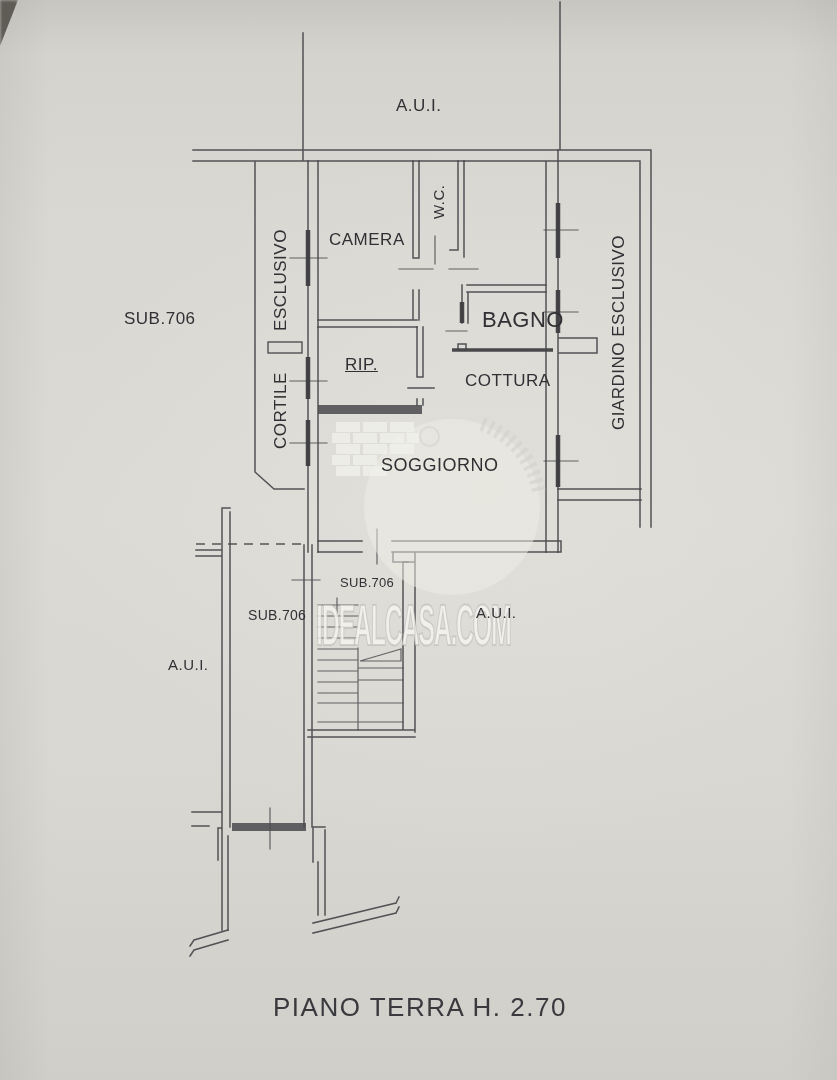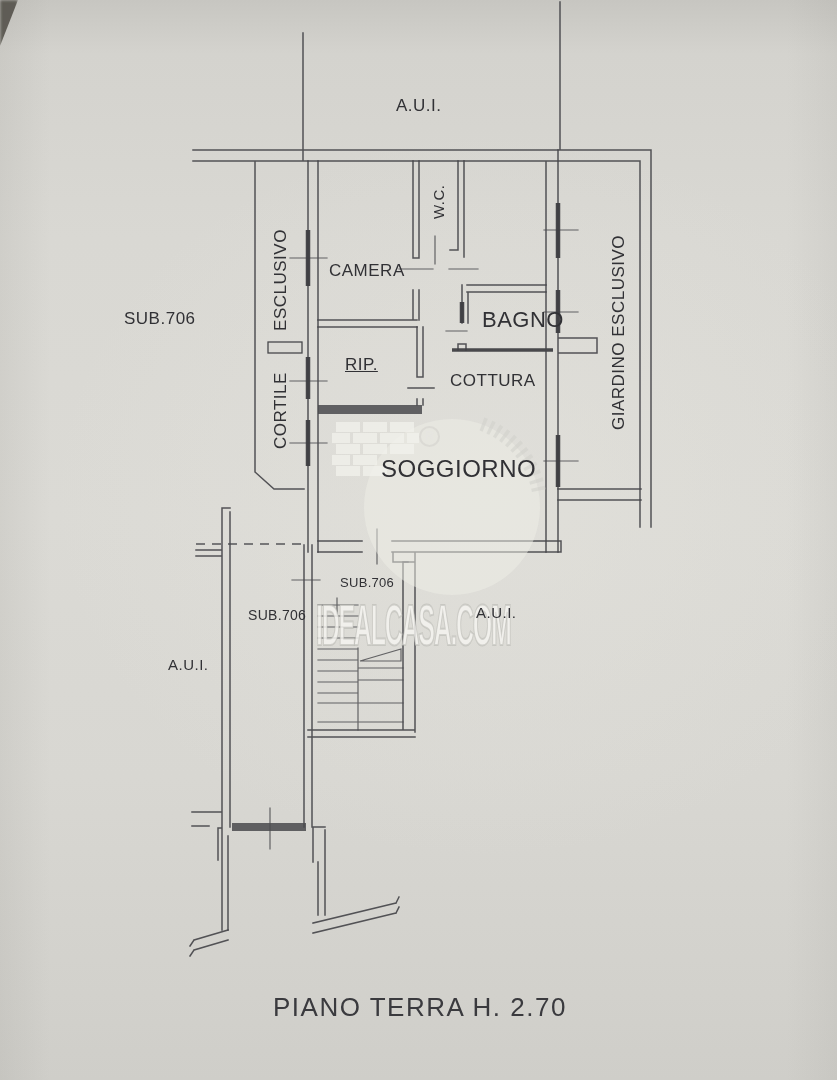--- a/index.html
+++ b/index.html
@@ -103,25 +103,25 @@
         <rect x="363" y="466" width="24" height="10"></rect>
     </g>
   </svg>
   <div class="wm-reg">R</div>
   <div class="wm-text">IDEALCASA.COM</div>
 
   <div class="label" style="left:396px;top:96px;font-size:17px;">A.U.I.</div>
   <div class="label" style="left:124px;top:309px;font-size:17px;">SUB.706</div>
   <div class="label rot" style="left:271px;top:449px;font-size:17px;word-spacing:36px;">CORTILE ESCLUSIVO</div>
   <div class="label rot" style="left:609px;top:430px;font-size:17px;">GIARDINO ESCLUSIVO</div>
-  <div class="label" style="left:329px;top:230px;font-size:17px;margin-top:31px;">CAMERA</div>
+  <div class="label" style="left:329px;top:230px;font-size:17px;">CAMERA</div>
   <div class="label rot" style="left:430px;top:219px;font-size:15px;">W.C.</div>
   <div class="label" style="left:482px;top:307px;font-size:22px;">BAGNO</div>
   <div class="label" style="left:345px;top:355px;font-size:17px;text-decoration:underline;">RIP.</div>
-  <div class="label" style="left:450px;top:371px;font-size:17px;">COTTURA</div>
-  <div class="label" style="left:381px;top:455px;font-size:24px;">SOGGIORNO</div>
+  <div class="label" style="left:465px;top:371px;font-size:17px;">COTTURA</div>
+  <div class="label" style="left:381px;top:455px;font-size:18px;">SOGGIORNO</div>
   <div class="label" style="left:340px;top:575px;font-size:13px;letter-spacing:.3px;">SUB.706</div>
   <div class="label" style="left:248px;top:607px;font-size:14px;letter-spacing:.3px;">SUB.706</div>
   <div class="label" style="left:476px;top:604px;font-size:15px;">A.U.I.</div>
   <div class="label" style="left:168px;top:656px;font-size:15px;">A.U.I.</div>
 
   <div class="title" style="left:273px;top:992px;">PIANO TERRA H. 2.70</div>
 </div>
 
 </body></html>

